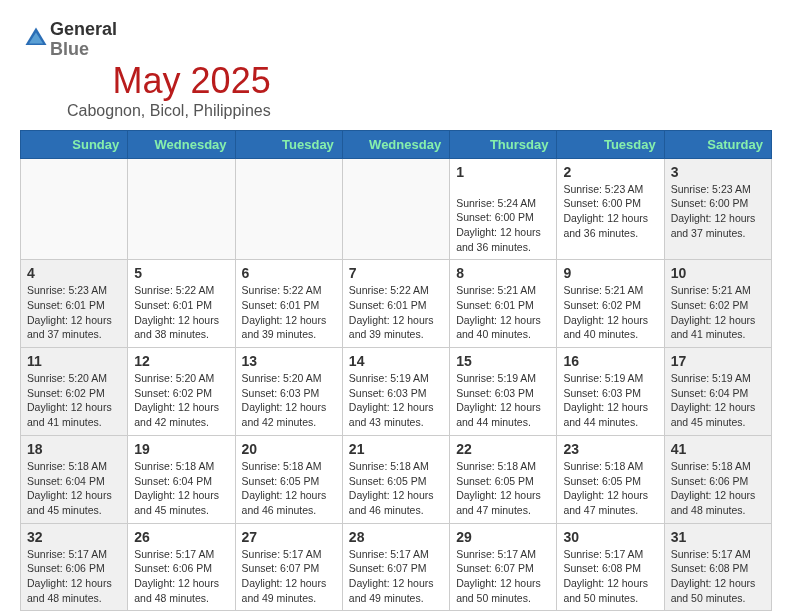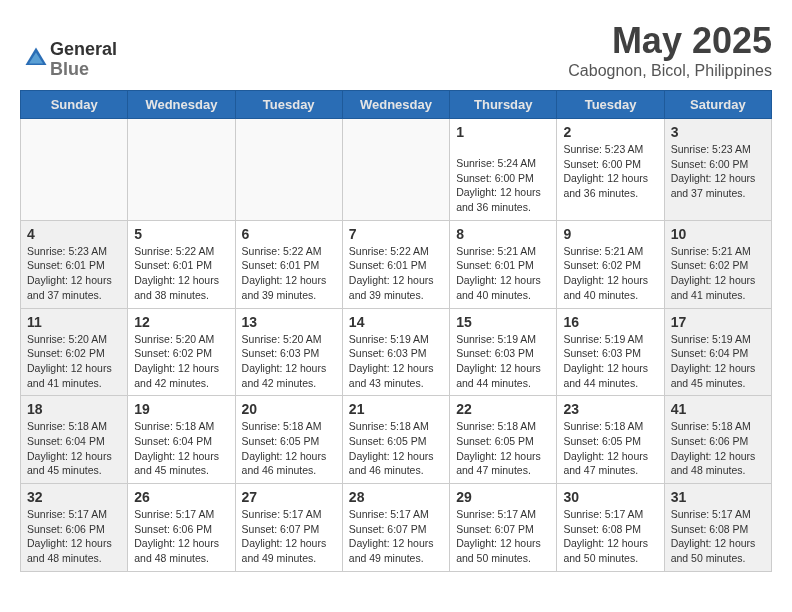--- a/index.html
+++ b/index.html
@@ -6,22 +6,23 @@
     body {
       font-family: Arial, sans-serif;
       background: #fff;
       width: 792px;
       min-height: 612px;
       padding: 20px;
     }
     .header {
       display: flex;
       justify-content: space-between;
-      align-items: flex-end;
+      align-items: flex-start;
       margin-bottom: 10px;
+      flex-direction: column;
     }
     .logo {
       display: flex;
       align-items: center;
       gap: 0;
     }
     .logo-text {
       font-size: 18px;
       font-weight: bold;
       line-height: 1.1;
@@ -31,37 +32,37 @@
     .logo-icon {
       width: 28px;
       height: 28px;
       margin-left: 2px;
     }
     .title-block {
       text-align: right;
     }
     .month-title {
       font-size: 36px;
-      font-weight: bold;
-      color: #404040;
+      font-weight: normal;
+      color: #b91c1c;
     }
     .location {
       font-size: 16px;
       color: #555;
       margin-left: 47px;
     }
     .calendar {
       width: 100%;
       border-collapse: collapse;
       border: 1px solid #ccc;
     }
     .calendar th {
       background-color: #2a6db5;
-      color: #e5e5e5;
-      text-align: center;
+      color: #86efac;
+      text-align: right;
       padding: 6px 8px;
       font-size: 13px;
       border: 1px solid #1e5a9a;
     }
     .calendar td {
       border: 1px solid #ccc;
       vertical-align: top;
       padding: 5px 6px;
       width: calc(100% / 7);
       height: 85px;

